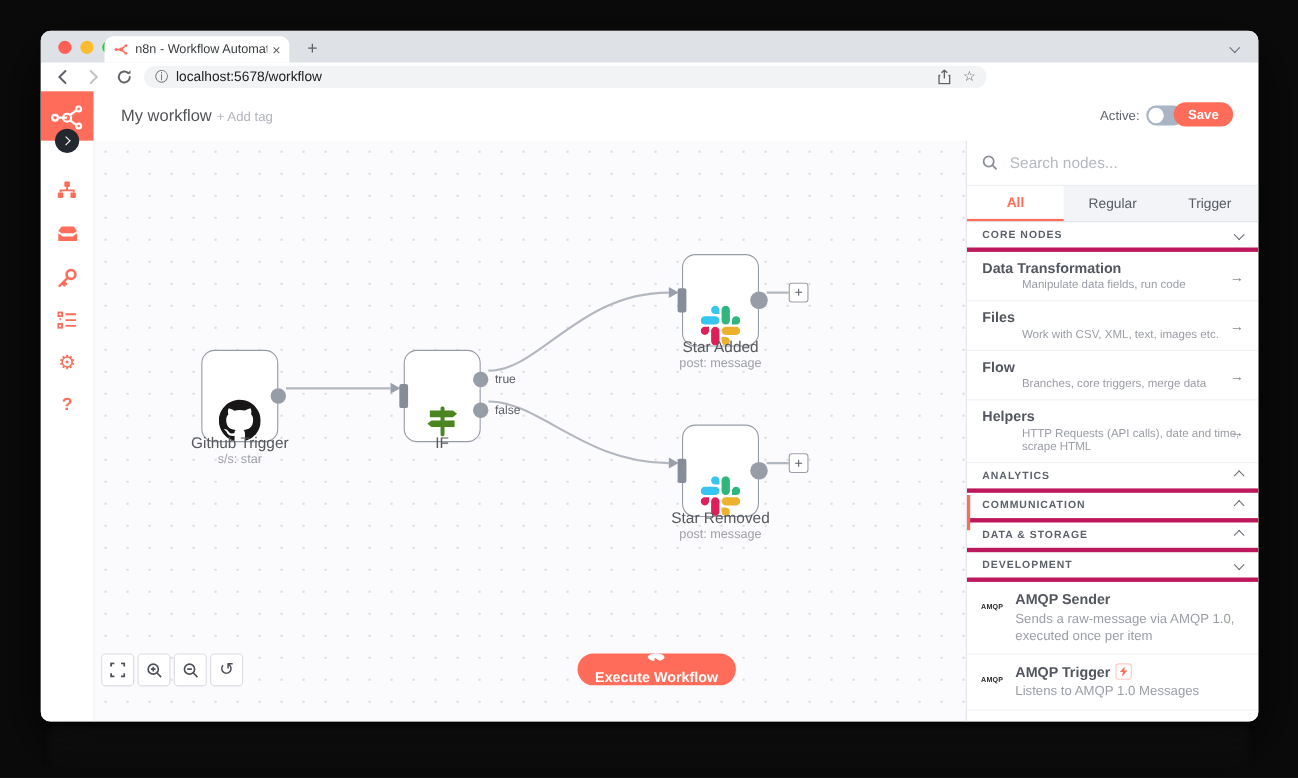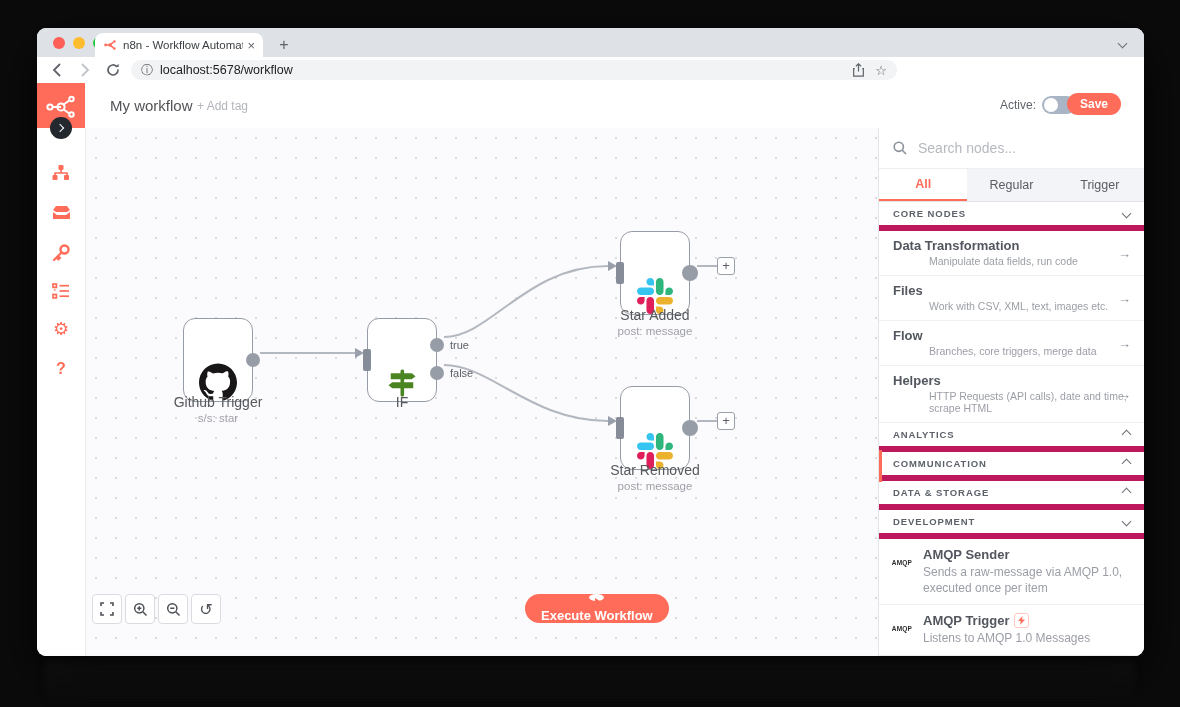--- a/index.html
+++ b/index.html
@@ -81,21 +81,21 @@
   
   .panel{position:relative;width:266px;flex:none;background:#fff;border-left:1px solid #e3e4e8;
     box-sizing:border-box;overflow:hidden;}
   .search-row{height:40px;border-bottom:1px solid #eceef1;display:flex;align-items:center;padding:0 14px;}
   .search-input{border:none;outline:none;flex:1;font-size:14px;color:#333;margin-left:9px;
     font-family:inherit;background:transparent;}
   .search-input::placeholder{color:#b6b9c0;}
   .tabs{height:32px;display:flex;background:#f3f4f7;border-bottom:1px solid #e3e4e8;}
   .ptab{flex:1;display:flex;align-items:center;justify-content:center;font-size:12.5px;color:#585c63;}
   .ptab.active{background:#fff;color:#ff6d5a;font-weight:bold;border-bottom:2px solid #ff6d5a;box-sizing:border-box;}
-  .sec-hdr{height:23px;border-bottom:6px solid #be185d;display:flex;align-items:center;
+  .sec-hdr{height:23px;border-bottom:4px solid #be185d;display:flex;align-items:center;
     padding:0 14px;justify-content:space-between;}
   .sec-hdr span.lbl{font-size:9.5px;font-weight:bold;letter-spacing:.9px;color:#5c616a;}
   .cat-row{border-bottom:1px solid #f0f1f4;padding:7px 14px 8px;position:relative;}
   .cat-title{font-size:13px;font-weight:bold;color:#52565e;}
   .cat-sub{font-size:10.5px;color:#9b9ea6;margin-top:2px;width:210px;margin-left:36px;}
   .arrow{position:absolute;right:13px;top:50%;margin-top:-7px;color:#8b9099;font-size:13px;}
   .item-row{border-bottom:1px solid #f0f1f4;padding:8px 14px 8px 44px;position:relative;}
   .item-ic{position:absolute;left:10px;top:10px;width:26px;height:26px;display:flex;
     align-items:center;justify-content:center;}
   .amqp-txt{font-size:6.5px;font-weight:900;color:#2b2b2b;letter-spacing:.2px;}

